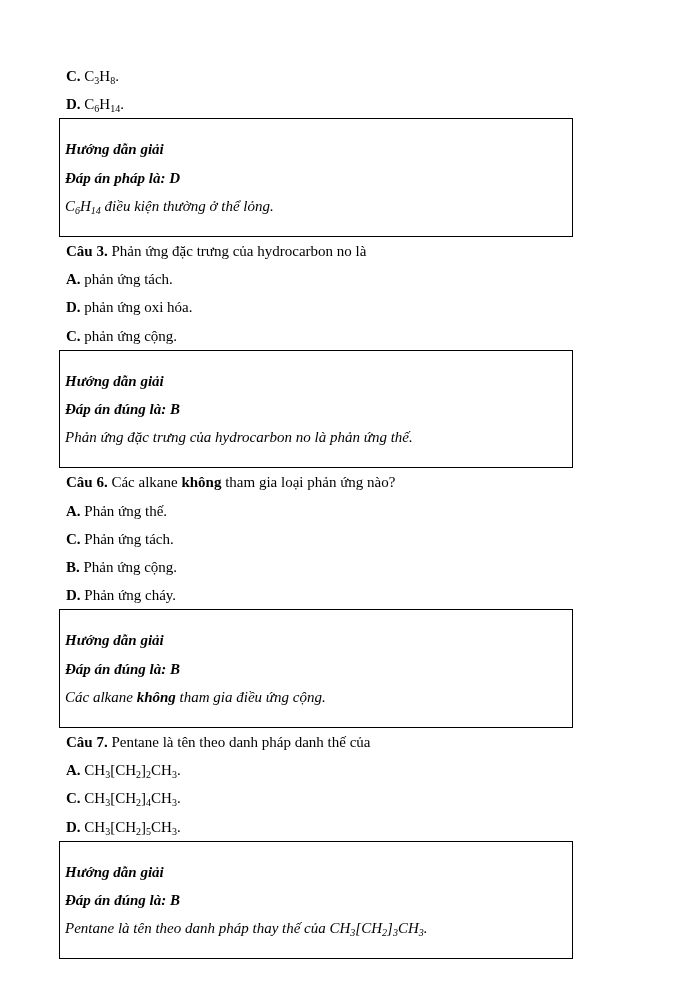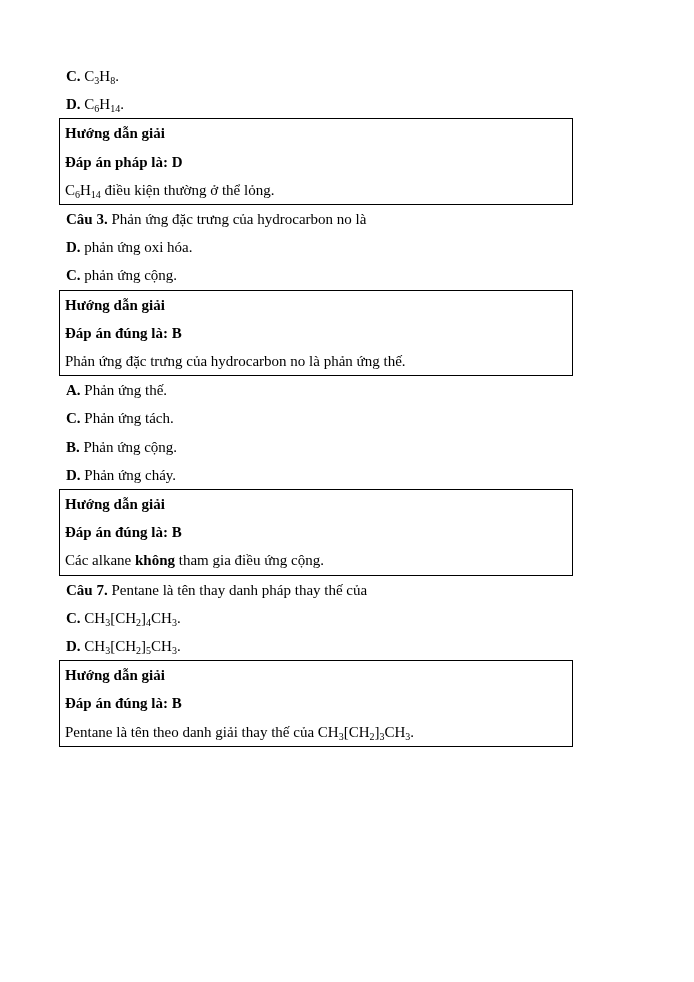--- a/index.html
+++ b/index.html
@@ -24,58 +24,62 @@
     background: #ffffff;
   }
   .line {
     white-space: nowrap;
   }
   .page > .line {
     padding-left: 7px;
   }
   .solution-box {
     border: 1.5px solid #000000;
-    padding: 0 5px;
+    padding: 16px 5px;
+    font-style: italic;
   }
   .b { font-weight: bold; }
   .sub {
     font-size: 10px;
     vertical-align: -2.5px;
     line-height: 0;
   }
 </style>
 </head>
 <body>
 
 <div class="page">
     <div class="line option"><span class="b">C. </span><span>C</span><span class="sub">3</span><span>H</span><span class="sub">8</span><span>.</span></div>
     <div class="line option"><span class="b">D. </span><span>C</span><span class="sub">6</span><span>H</span><span class="sub">14</span><span>.</span></div>
     <div class="solution-box">
       <div class="line"><span class="b">Hướng dẫn giải</span></div>
       <div class="line"><span class="b">Đáp án pháp là: D</span></div>
       <div class="line"><span>C</span><span class="sub">6</span><span>H</span><span class="sub">14</span><span> điều kiện thường ở thể lỏng.</span></div>
     </div>
     <div class="line question"><span class="b">Câu 3.</span><span> Phản ứng đặc trưng của hydrocarbon no là</span></div>
+    <div class="line option"><span class="b">A. </span><span>phản ứng tách.</span></div>
     <div class="line option"><span class="b">D. </span><span>phản ứng oxi hóa.</span></div>
     <div class="line option"><span class="b">C. </span><span>phản ứng cộng.</span></div>
     <div class="solution-box">
       <div class="line"><span class="b">Hướng dẫn giải</span></div>
       <div class="line"><span class="b">Đáp án đúng là: B</span></div>
       <div class="line"><span>Phản ứng đặc trưng của hydrocarbon no là phản ứng thế.</span></div>
     </div>
+    <div class="line question"><span class="b">Câu 6.</span><span> Các alkane </span><span class="b">không</span><span> tham gia loại phản ứng nào?</span></div>
     <div class="line option"><span class="b">A. </span><span>Phản ứng thế.</span></div>
     <div class="line option"><span class="b">C. </span><span>Phản ứng tách.</span></div>
     <div class="line option"><span class="b">B. </span><span>Phản ứng cộng.</span></div>
     <div class="line option"><span class="b">D. </span><span>Phản ứng cháy.</span></div>
     <div class="solution-box">
       <div class="line"><span class="b">Hướng dẫn giải</span></div>
       <div class="line"><span class="b">Đáp án đúng là: B</span></div>
       <div class="line"><span>Các alkane </span><span class="b">không</span><span> tham gia điều ứng cộng.</span></div>
     </div>
-    <div class="line question"><span class="b">Câu 7.</span><span> Pentane là tên thay danh pháp thay thế của</span></div>
+    <div class="line question"><span class="b">Câu 7.</span><span> Pentane là tên theo danh pháp danh thế của</span></div>
+    <div class="line option"><span class="b">A. </span><span>CH</span><span class="sub">3</span><span>[CH</span><span class="sub">2</span><span>]</span><span class="sub">2</span><span>CH</span><span class="sub">3</span><span>.</span></div>
     <div class="line option"><span class="b">C. </span><span>CH</span><span class="sub">3</span><span>[CH</span><span class="sub">2</span><span>]</span><span class="sub">4</span><span>CH</span><span class="sub">3</span><span>.</span></div>
     <div class="line option"><span class="b">D. </span><span>CH</span><span class="sub">3</span><span>[CH</span><span class="sub">2</span><span>]</span><span class="sub">5</span><span>CH</span><span class="sub">3</span><span>.</span></div>
     <div class="solution-box">
       <div class="line"><span class="b">Hướng dẫn giải</span></div>
       <div class="line"><span class="b">Đáp án đúng là: B</span></div>
-      <div class="line"><span>Pentane là tên theo danh giải thay thế của CH</span><span class="sub">3</span><span>[CH</span><span class="sub">2</span><span>]</span><span class="sub">3</span><span>CH</span><span class="sub">3</span><span>.</span></div>
+      <div class="line"><span>Pentane là tên theo danh pháp thay thế của CH</span><span class="sub">3</span><span>[CH</span><span class="sub">2</span><span>]</span><span class="sub">3</span><span>CH</span><span class="sub">3</span><span>.</span></div>
     </div>
   </div>
 
 </body></html>

